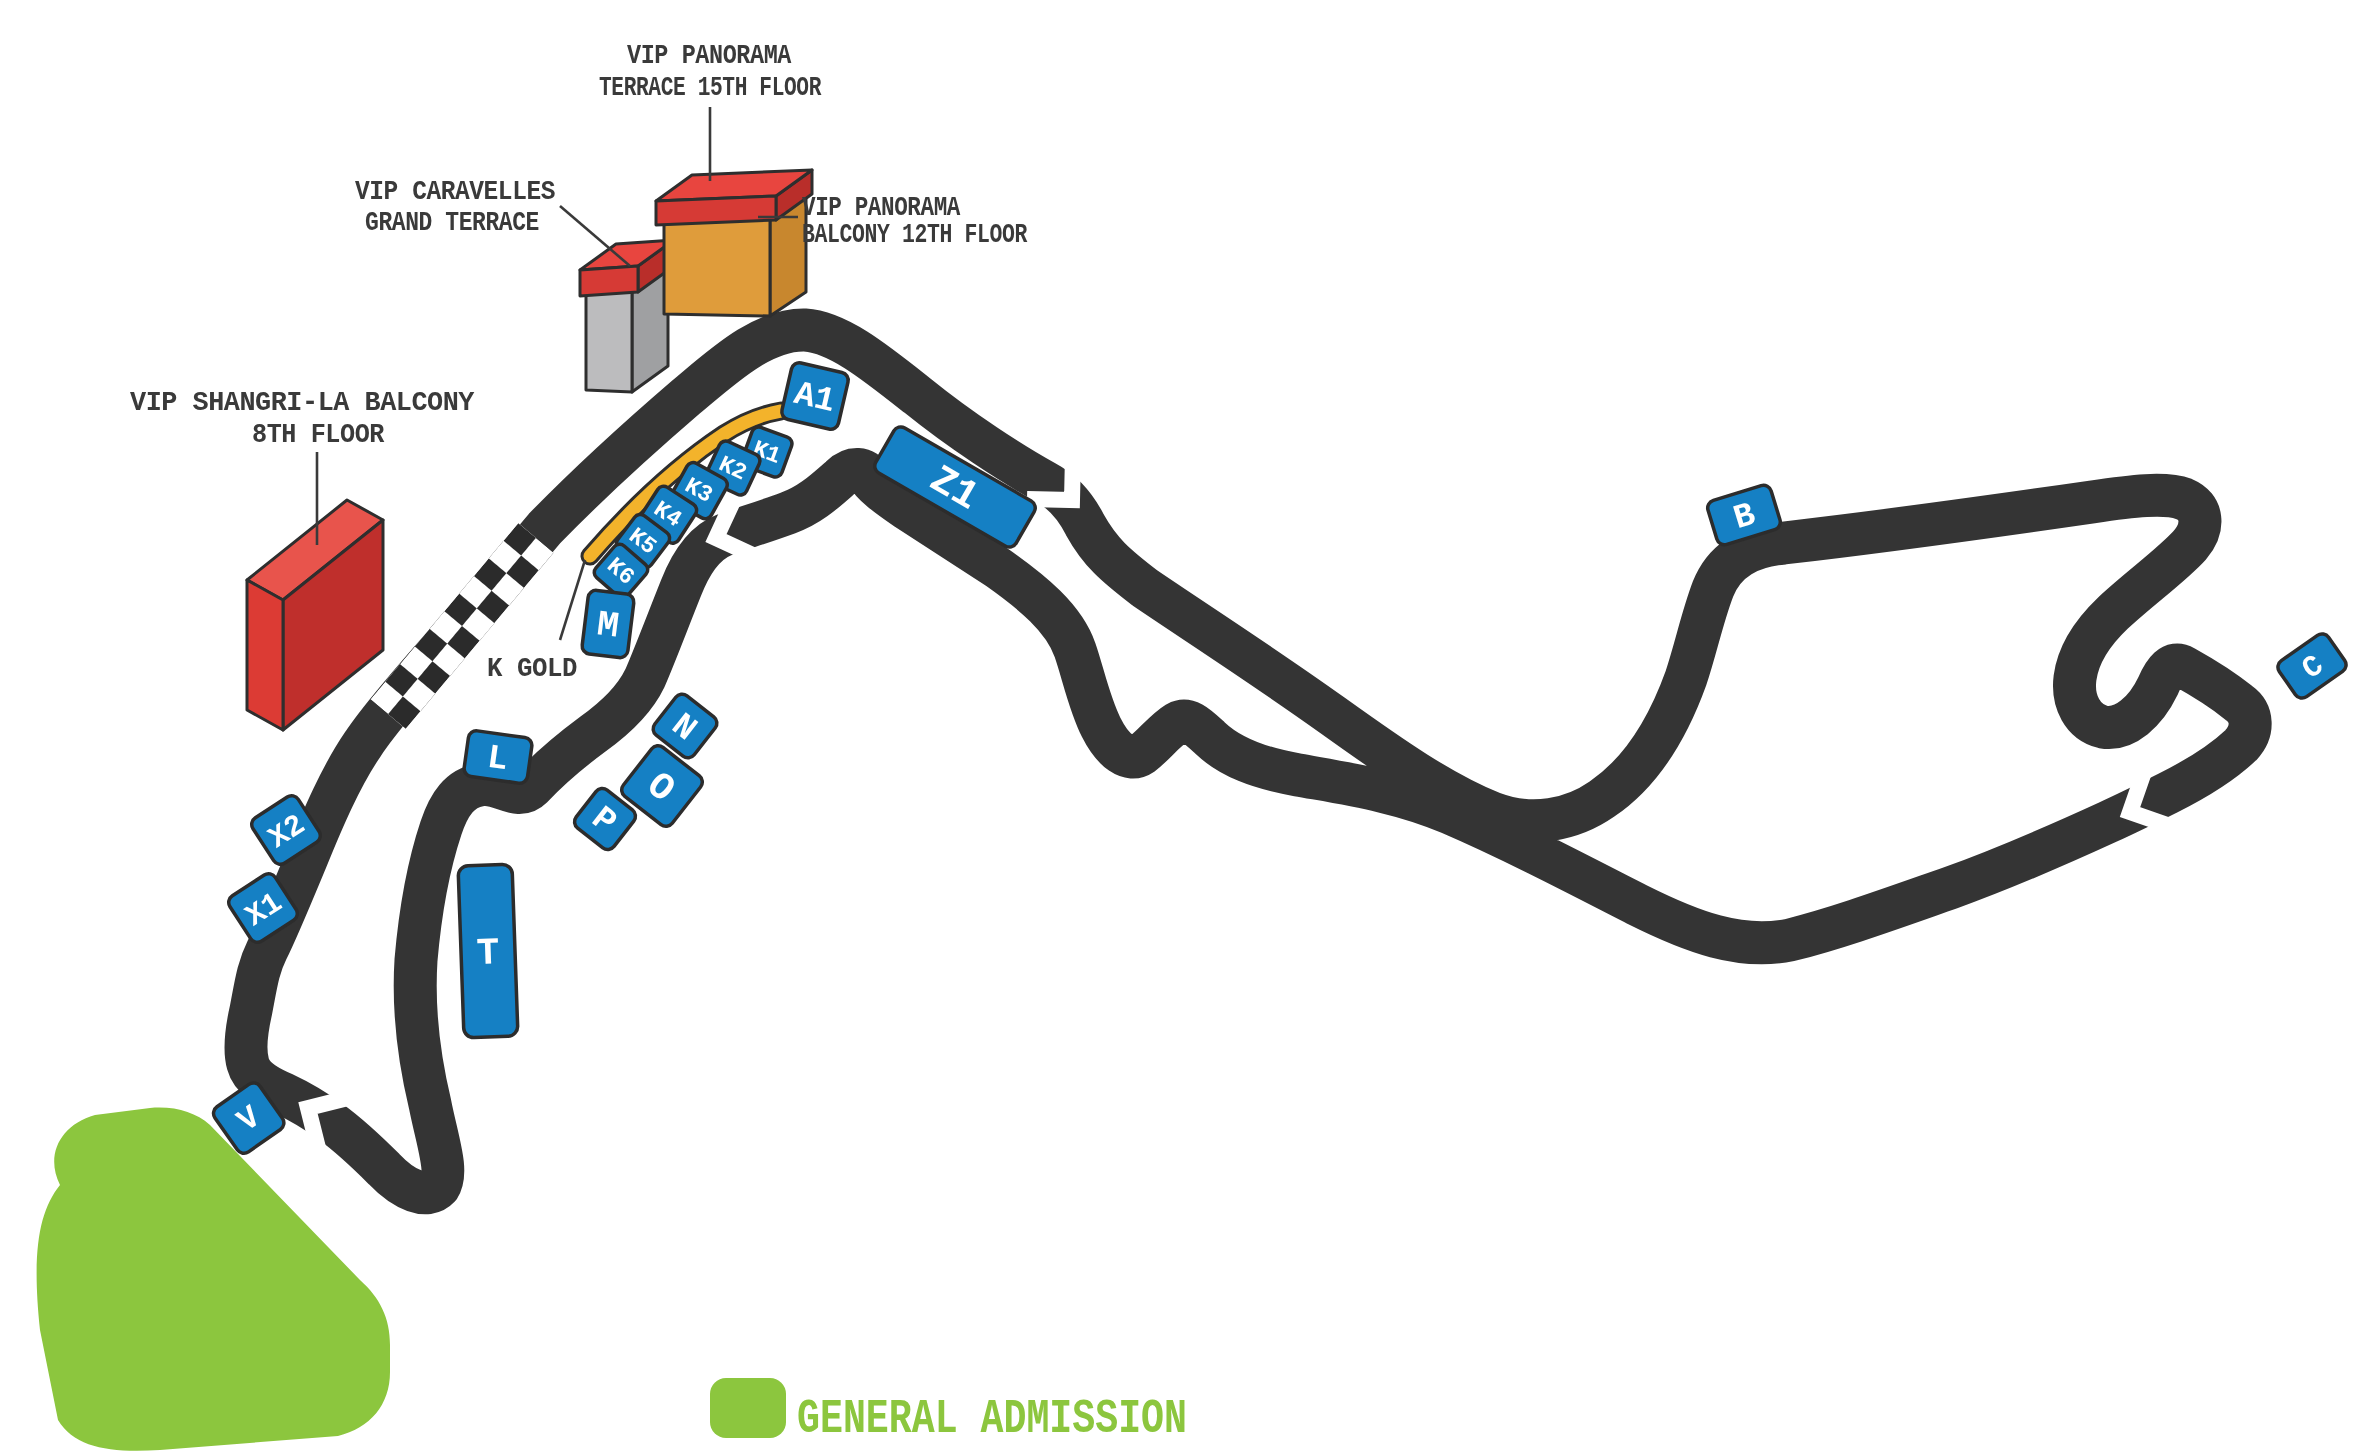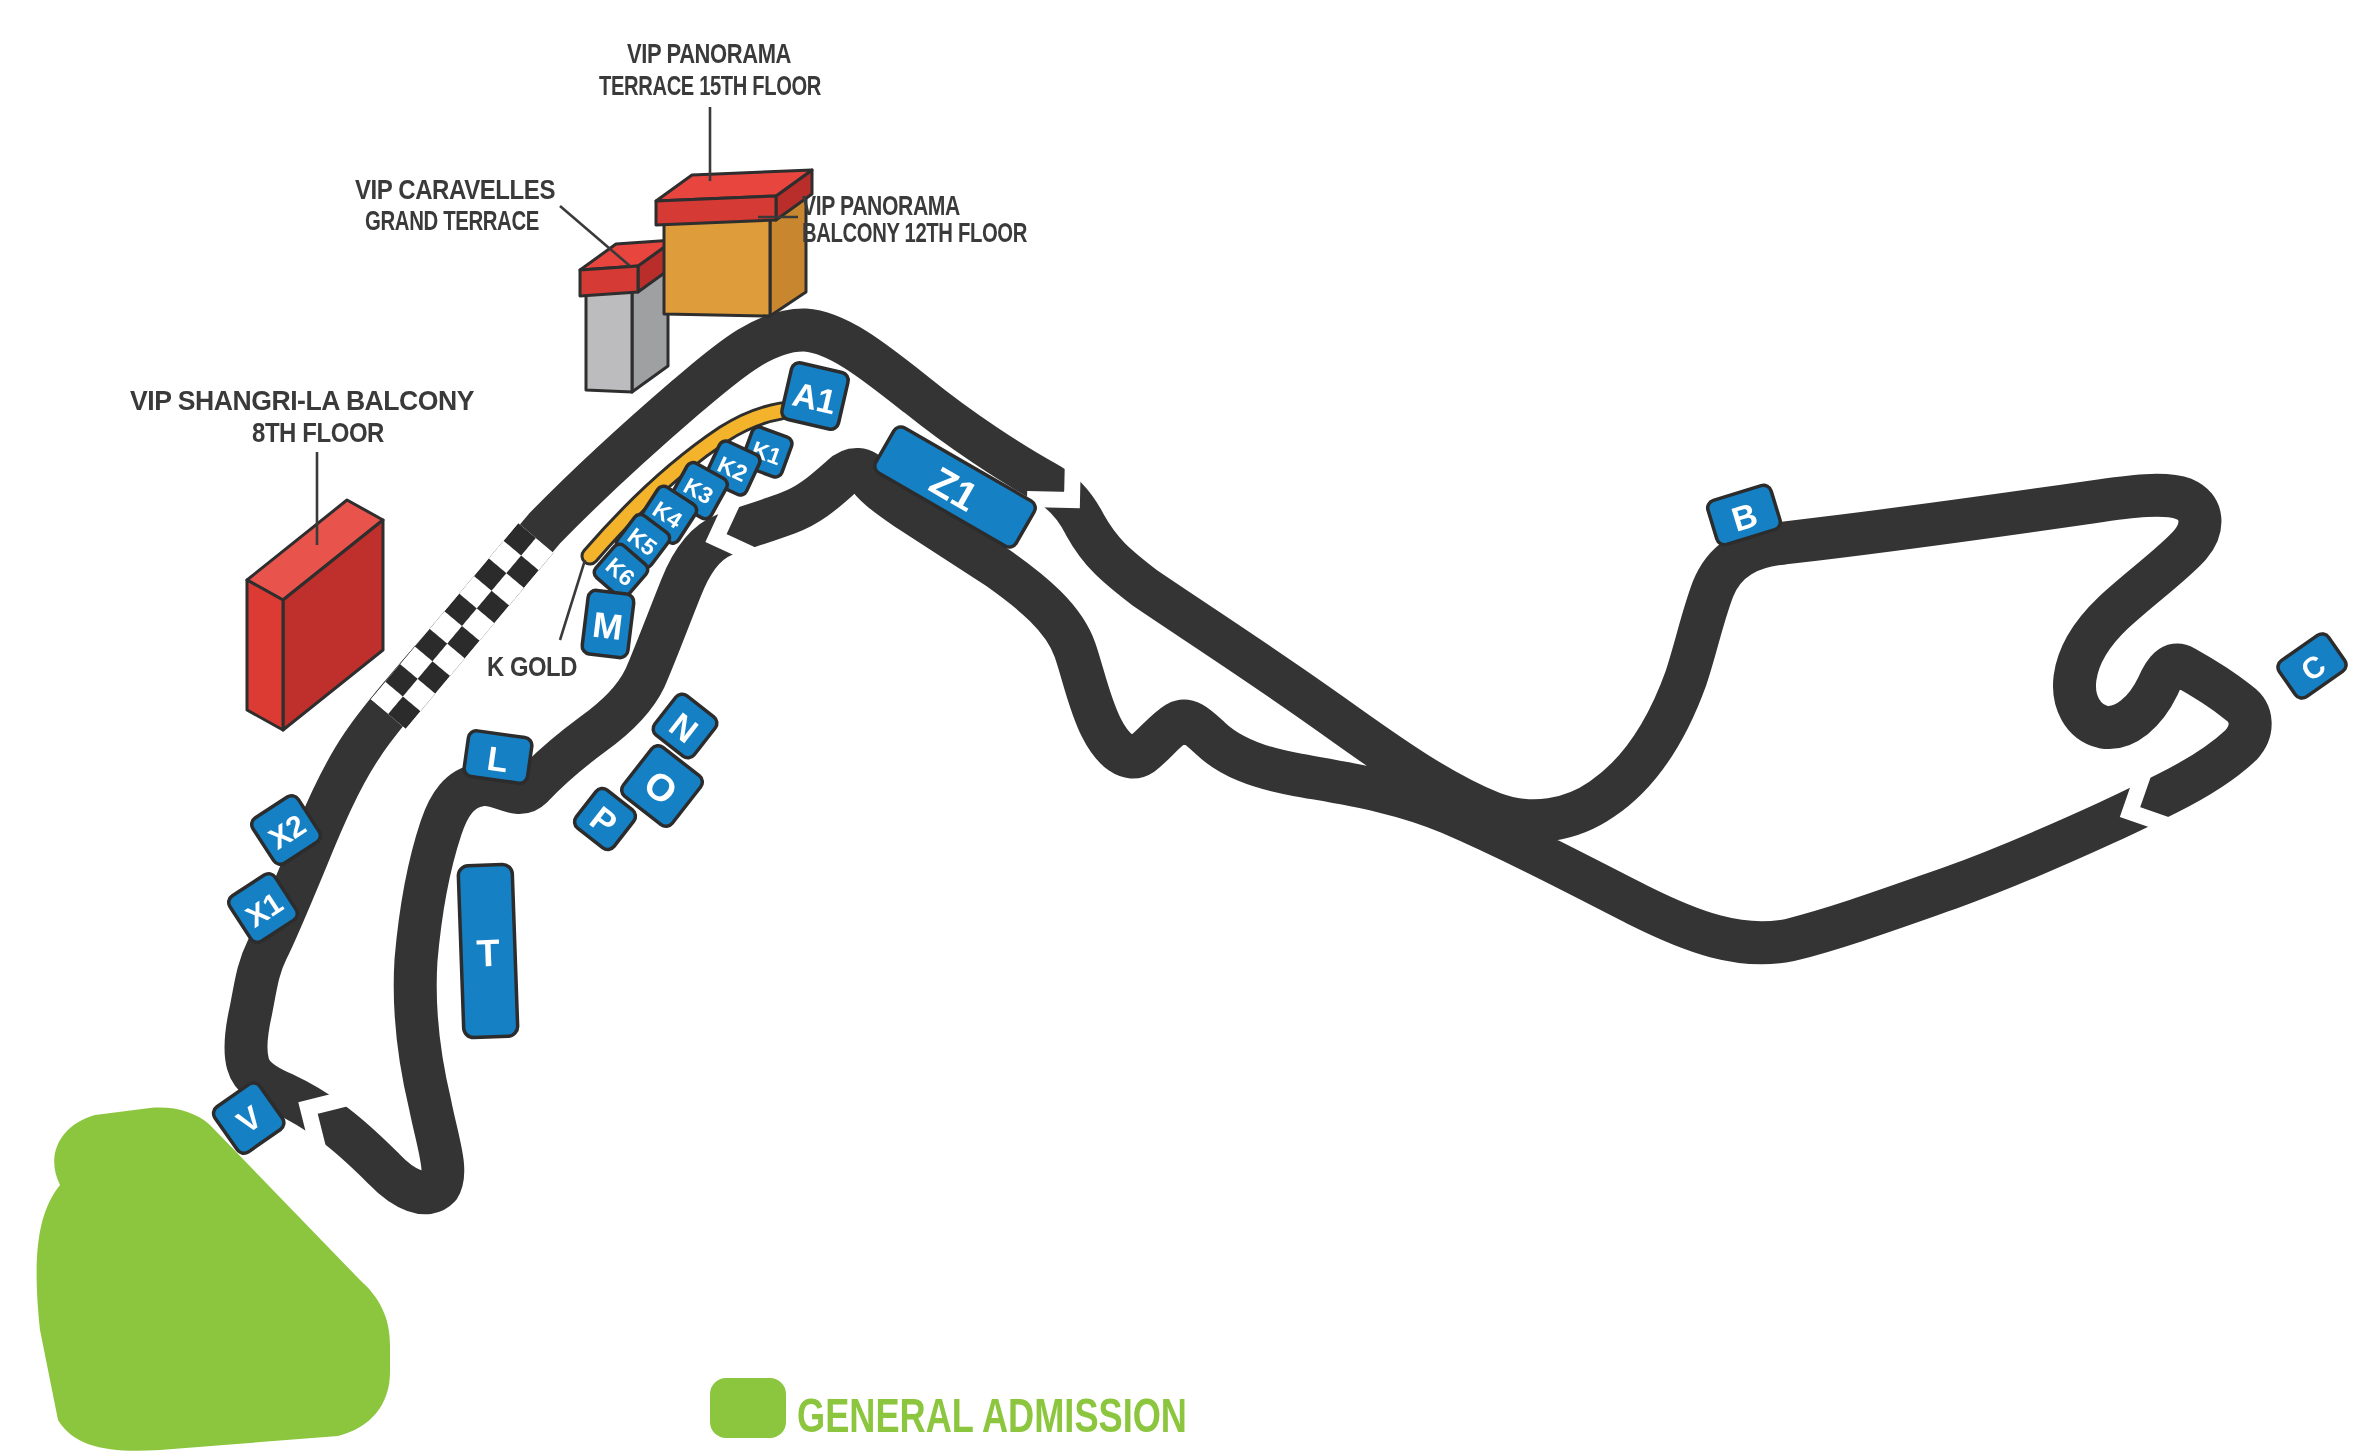--- a/index.html
+++ b/index.html
@@ -1,17 +1,17 @@
 <!DOCTYPE html>
 <html><head>
 <meta charset="utf-8">
 <style>
   html,body{margin:0;padding:0;background:#ffffff;}
   .stage{position:relative;width:2360px;height:1453px;background:#fff;overflow:hidden;
-         font-family:Liberation Sans, sans-serif;}
+         font-family:Liberation Mono, monospace;}
   svg{display:block;}
   .track{fill:none;stroke:#343434;stroke-width:43;stroke-linejoin:round;stroke-linecap:round;}
   .chevron{fill:none;stroke:#ffffff;stroke-width:16;stroke-linecap:butt;stroke-linejoin:miter;}
   .goldunder{fill:none;stroke:#2e2e2e;stroke-width:19;stroke-linecap:round;}
   .gold{fill:none;stroke:#F3B32B;stroke-width:13;stroke-linecap:round;}
   .tile{fill:#1580C4;stroke:#2c2c2c;stroke-width:3.5;}
   .tiletext{fill:#ffffff;font-weight:bold;text-anchor:middle;dominant-baseline:central;}
   .boxpoly{stroke:#2e2e2e;stroke-width:3;stroke-linejoin:round;}
   .leader{stroke:#3a3a3a;stroke-width:2.6;fill:none;}
   .lbl{fill:#3a3a3a;font-weight:bold;letter-spacing:-0.5px;}

